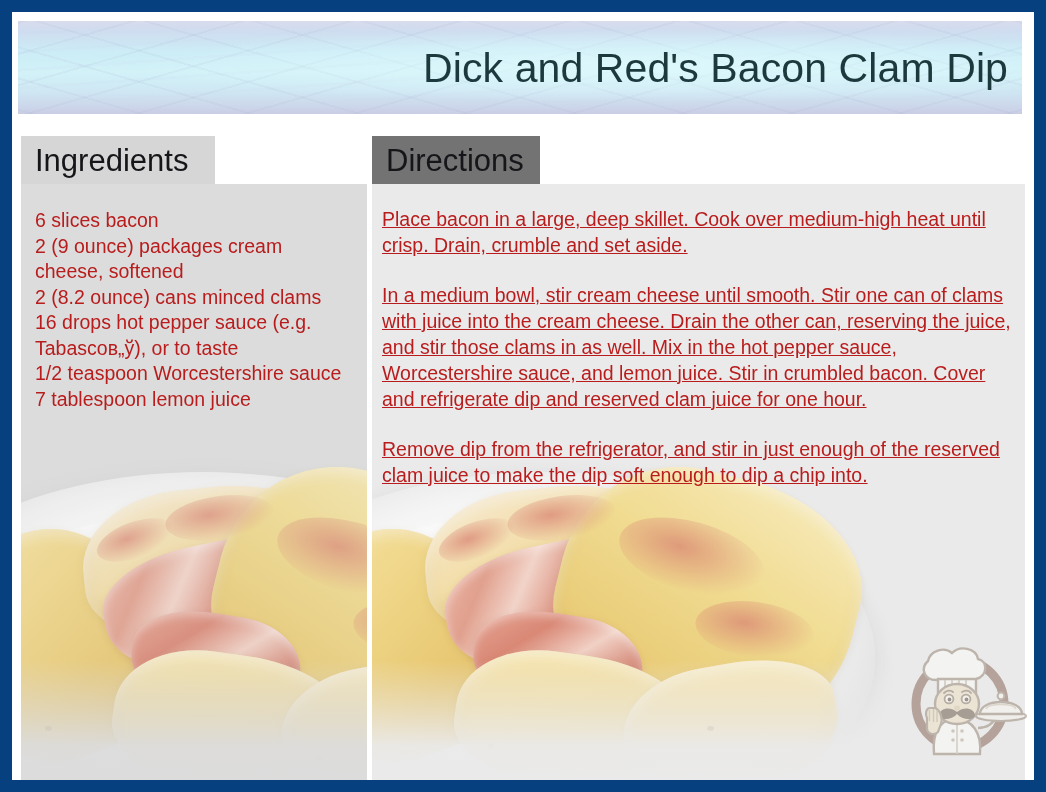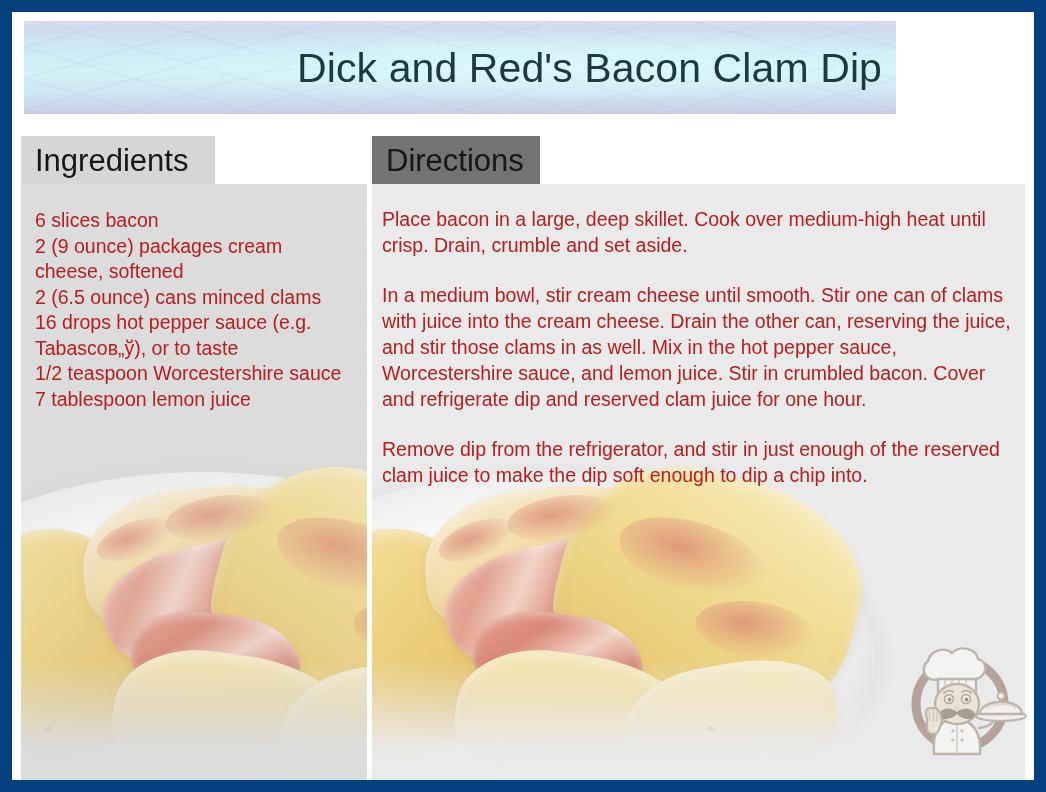--- a/index.html
+++ b/index.html
@@ -29,35 +29,34 @@
     top: 0;
     right: 0;
     bottom: 0;
     background: #ffffff;
     overflow: hidden;
   }
 
   
   .title-banner {
     position: absolute;
-    left: 12px;
+    left: 6px;
     top: 9px;
-    width: 852px;
+    width: 1004px;
     height: 93px;
     overflow: hidden;
     background:
       linear-gradient(180deg,
         #d9dced 0%,
         #cfdcef 10%,
         #ccecf6 32%,
         #d2f2f8 55%,
         #cfe7f3 76%,
         #ccd4e9 94%,
         #c9cde4 100%);
-    padding-left: 20px;
   }
   
   .banner-texture {
     position: absolute;
     inset: -20px;
     opacity: .5;
     background-image:
       repeating-linear-gradient(16deg,
         rgba(255,255,255,0) 0px,
         rgba(255,255,255,0) 28px,
@@ -154,21 +153,21 @@
     color: #b91c1c;
   }
   .panel-directions .panel-body {
     padding: 22px 14px 0 10px;
     font-size: 19.5px;
     line-height: 26px;
   }
 
   .ing-line { white-space: normal; }
 
-  .dir-para { margin: 0 0 24px 0; }
+  .dir-para { margin: 0 0 24px 0; text-decoration: underline; }
   .dir-para:last-child { margin-bottom: 0; margin-top: 12px; }
 
   
   .food-photo {
     position: absolute;
     left: -176px;
     top: 290px;
     width: 740px;
     height: 450px;
     z-index: 1;
@@ -327,21 +326,21 @@
       </div>
 
       <div class="panel-head">
         <div class="notch"></div>
         <h2>Ingredients</h2>
       </div>
 
       <div class="panel-body">
         <div class="ing-line">6 slices bacon</div>
         <div class="ing-line">2 (9 ounce) packages cream cheese, softened</div>
-        <div class="ing-line">2 (6.5 ounce) cans minced clams</div>
+        <div class="ing-line">2 (8.2 ounce) cans minced clams</div>
         <div class="ing-line">16 drops hot pepper sauce (e.g. Tabascoв„ў), or to taste</div>
         <div class="ing-line">1/2 teaspoon Worcestershire sauce</div>
         <div class="ing-line">7 tablespoon lemon juice</div>
       </div>
 
       <div class="photo-fade"></div>
     </div>
 
     <div class="panel-directions">
 

